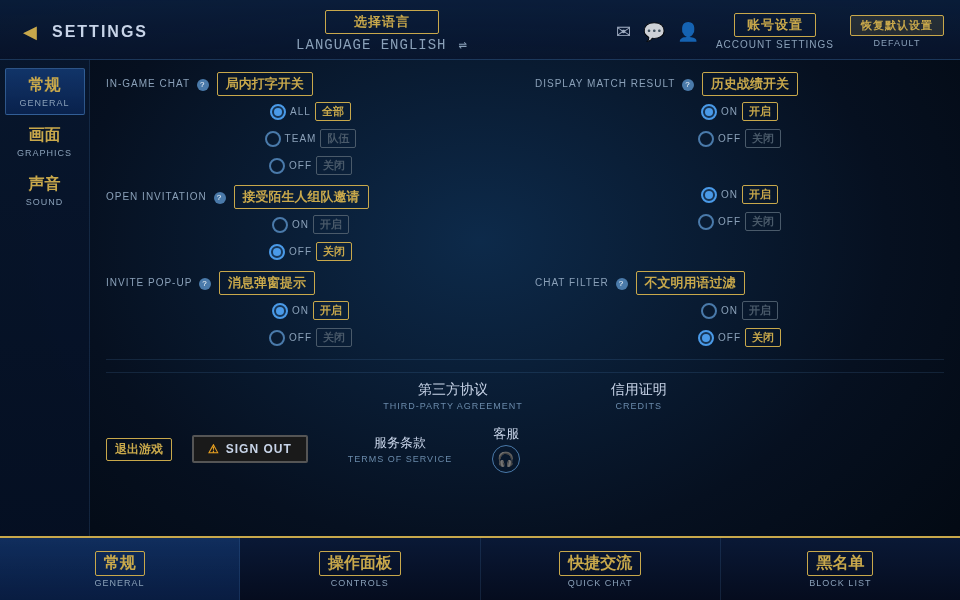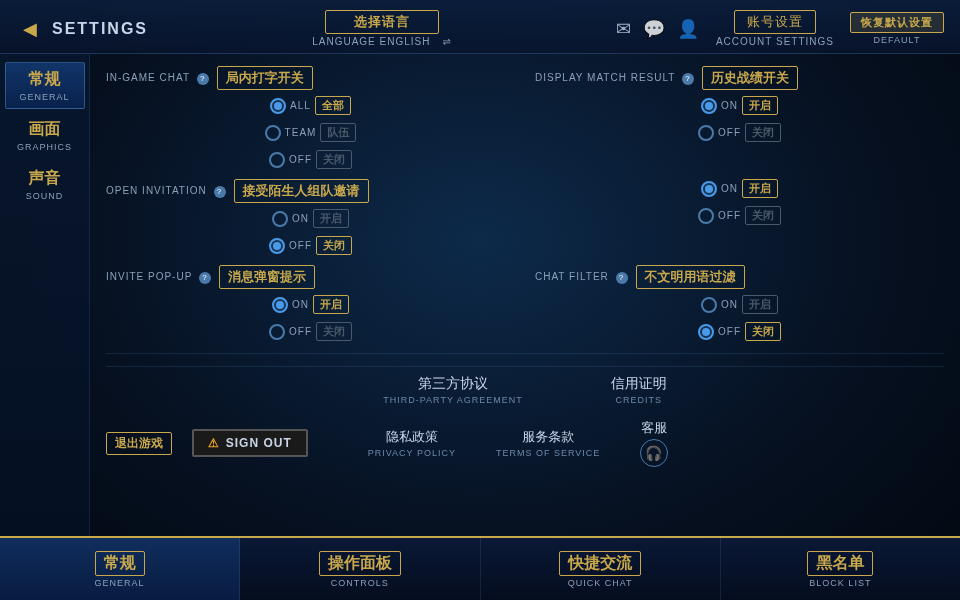--- a/index.html
+++ b/index.html
@@ -76,26 +76,27 @@
       border: 1.5px solid #c8a84b;
       padding: 2px 28px;
       border-radius: 2px;
       font-size: 13px;
       color: #c8a84b;
       font-weight: bold;
       letter-spacing: 1px;
     }
 
     .lang-subtitle {
-      font-size: 10px;
+      font-size: 14px;
       color: #8aa0b8;
       letter-spacing: 1px;
       display: flex;
       align-items: center;
       gap: 12px;
+      font-family: Liberation Mono, monospace;
     }
 
     .header-right {
       display: flex;
       align-items: center;
       gap: 16px;
     }
 
     .header-icons {
       display: flex;
@@ -116,21 +117,21 @@
       align-items: center;
       gap: 2px;
     }
 
     .account-box {
       border: 1.5px solid #c8a84b;
       padding: 2px 12px;
       border-radius: 2px;
       font-size: 13px;
       color: #c8a84b;
-      font-weight: normal;
+      font-weight: bold;
       letter-spacing: 1px;
     }
 
     .account-subtitle {
       font-size: 10px;
       color: #8aa0b8;
       letter-spacing: 1px;
     }
 
     .default-box {
@@ -677,24 +678,20 @@
           <span class="link-en">CREDITS</span>
         </div>
       </div>
 
       <div class="signout-row">
         <div class="signout-box">退出游戏</div>
         <div class="signout-btn">
           <span class="warning-icon">⚠</span>
           <span>SIGN OUT</span>
         </div>
-        <div class="policy-item" style="margin-left:40px;">
-          <span class="policy-zh">隐私政策</span>
-          <span class="policy-en">PRIVACY POLICY</span>
-        </div>
         <div class="policy-item" style="margin-left:20px;">
           <span class="policy-zh">服务条款</span>
           <span class="policy-en">TERMS OF SERVICE</span>
         </div>
         <div style="display:flex;flex-direction:column;align-items:center;gap:2px;margin-left:20px;">
           <span class="policy-zh">客服</span>
           <div class="support-icon">🎧</div>
         </div>
       </div>
     </div>

